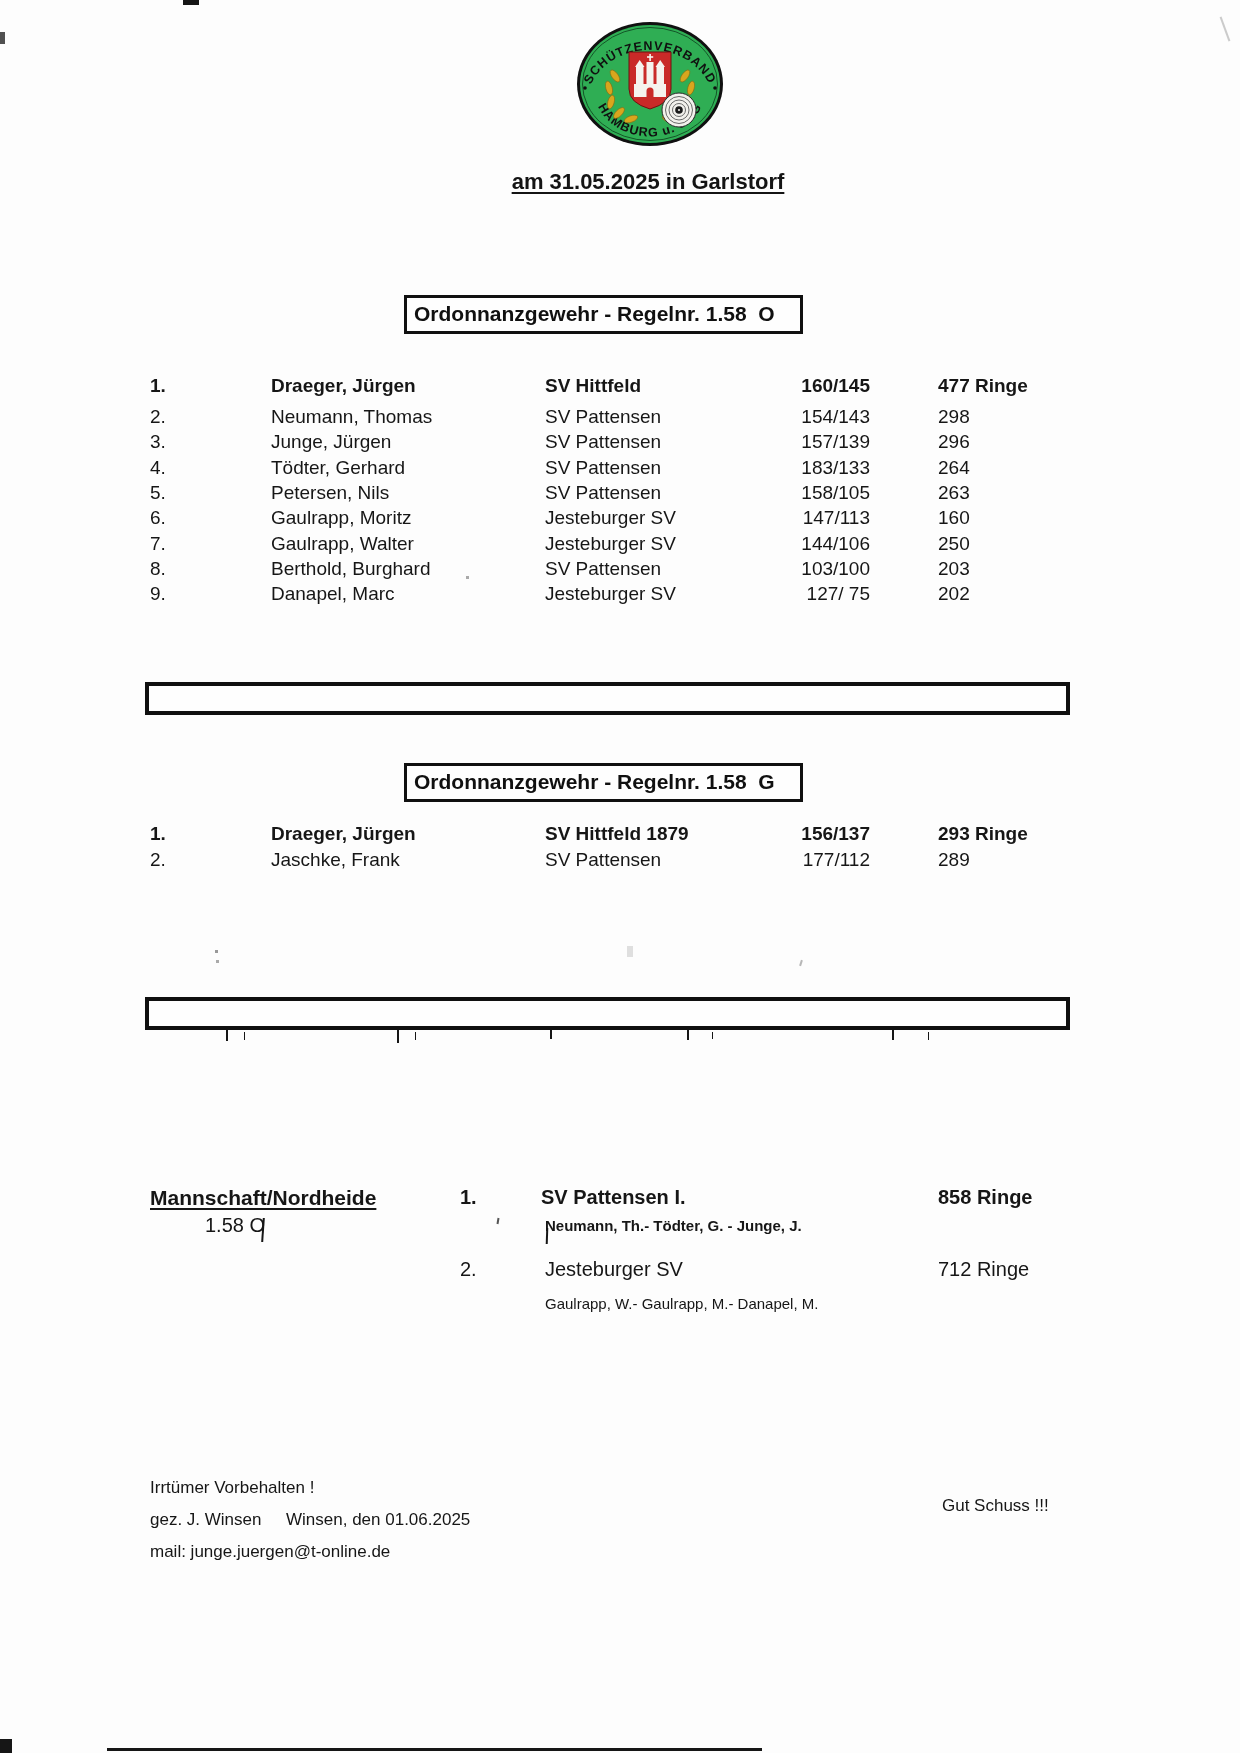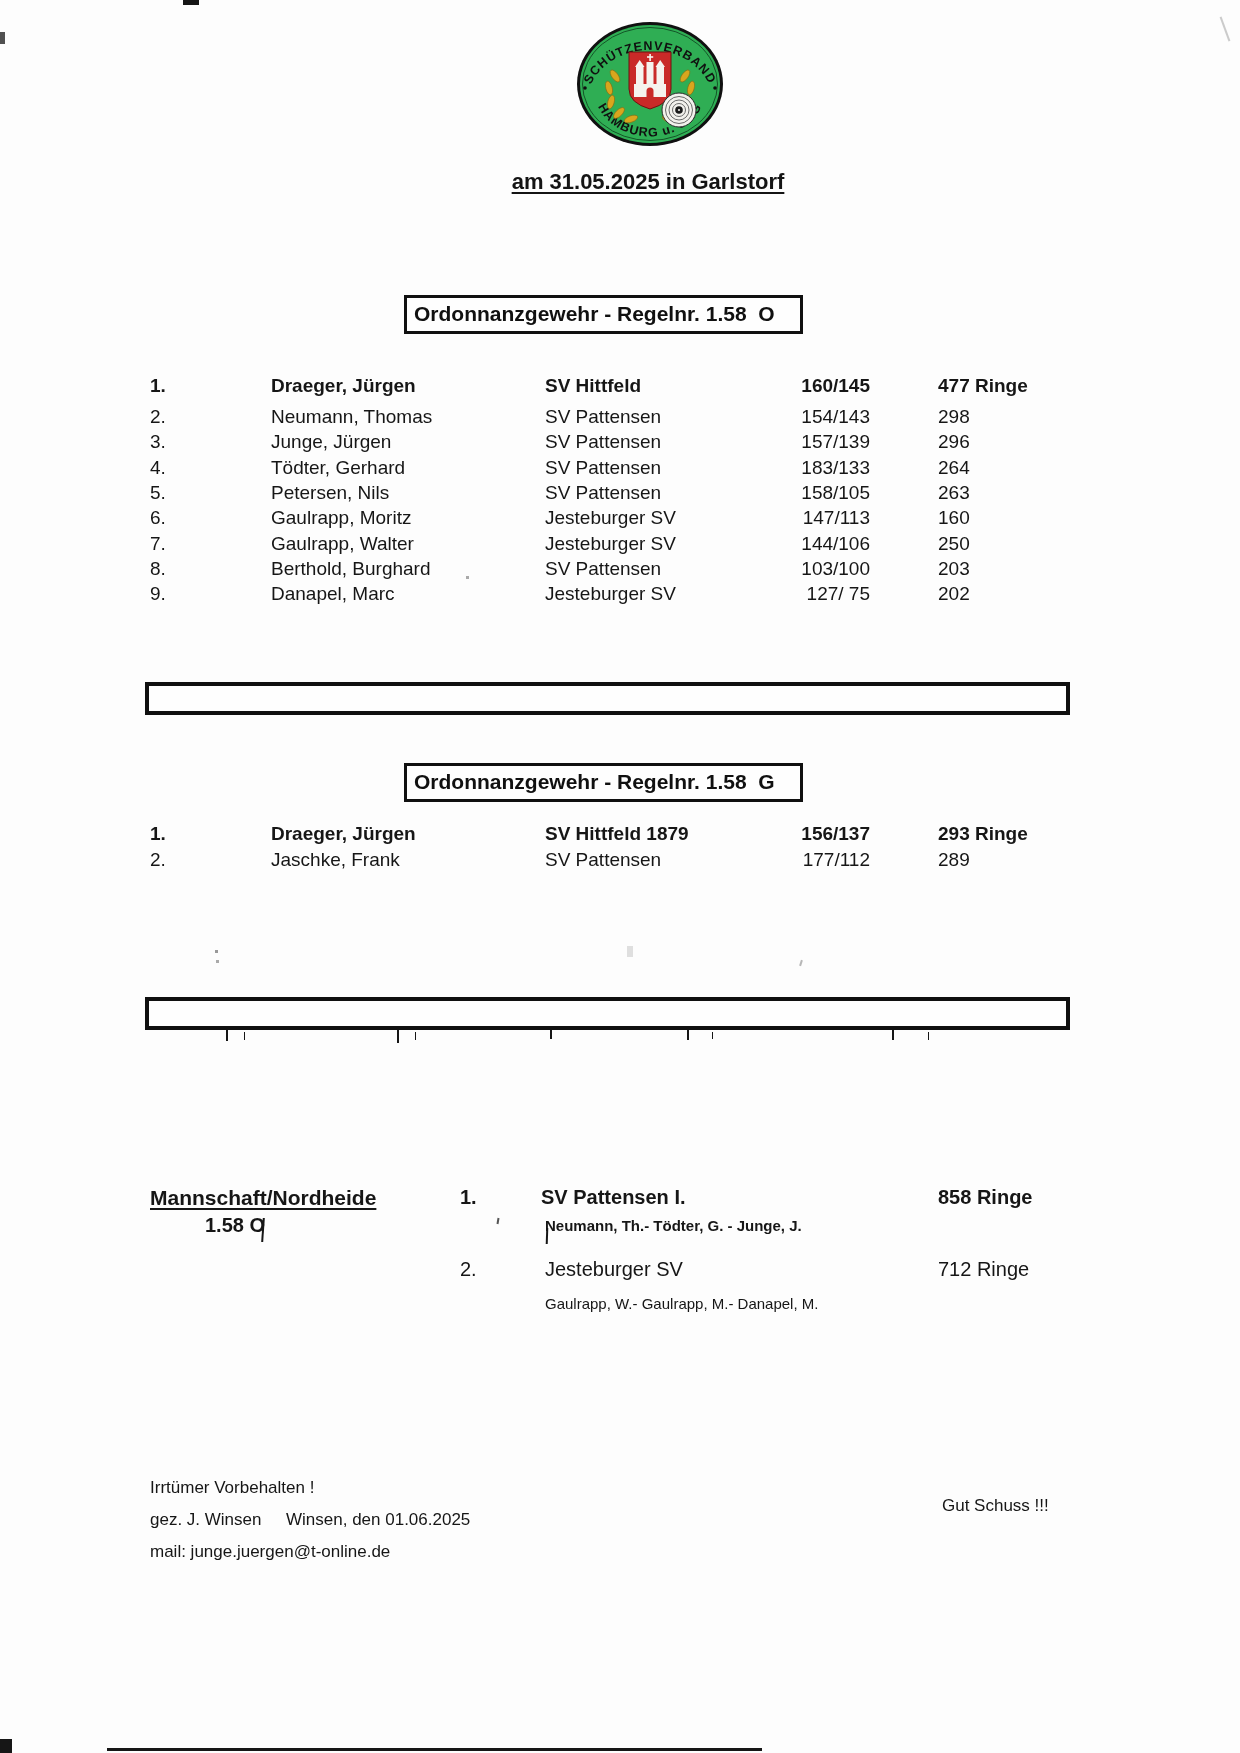--- a/index.html
+++ b/index.html
@@ -37,21 +37,21 @@
   .c-total{left:938px;}
   .bold{font-weight:bold;}
   
   .empty-box{
     position:absolute;left:145px;width:917px;height:25px;
     border:4px solid #101010;background:#fefefe;
   }
   
   .abs{position:absolute;white-space:pre;}
   .team-label{font-size:21px;font-weight:bold;text-decoration:underline;text-decoration-thickness:2px;text-underline-offset:3px;}
-  .team-sub{font-size:20px;font-weight:bold;}
+  .team-sub{font-size:20px;font-weight:normal;}
   .team-rank{font-size:20px;}
   .team-club{font-size:20px;}
   .team-total{font-size:20px;}
   .team-members{font-size:15px;}
   
   .footer-text{font-size:17px;}
   
   .art{position:absolute;background:#161616;}
 </style>
 </head>

